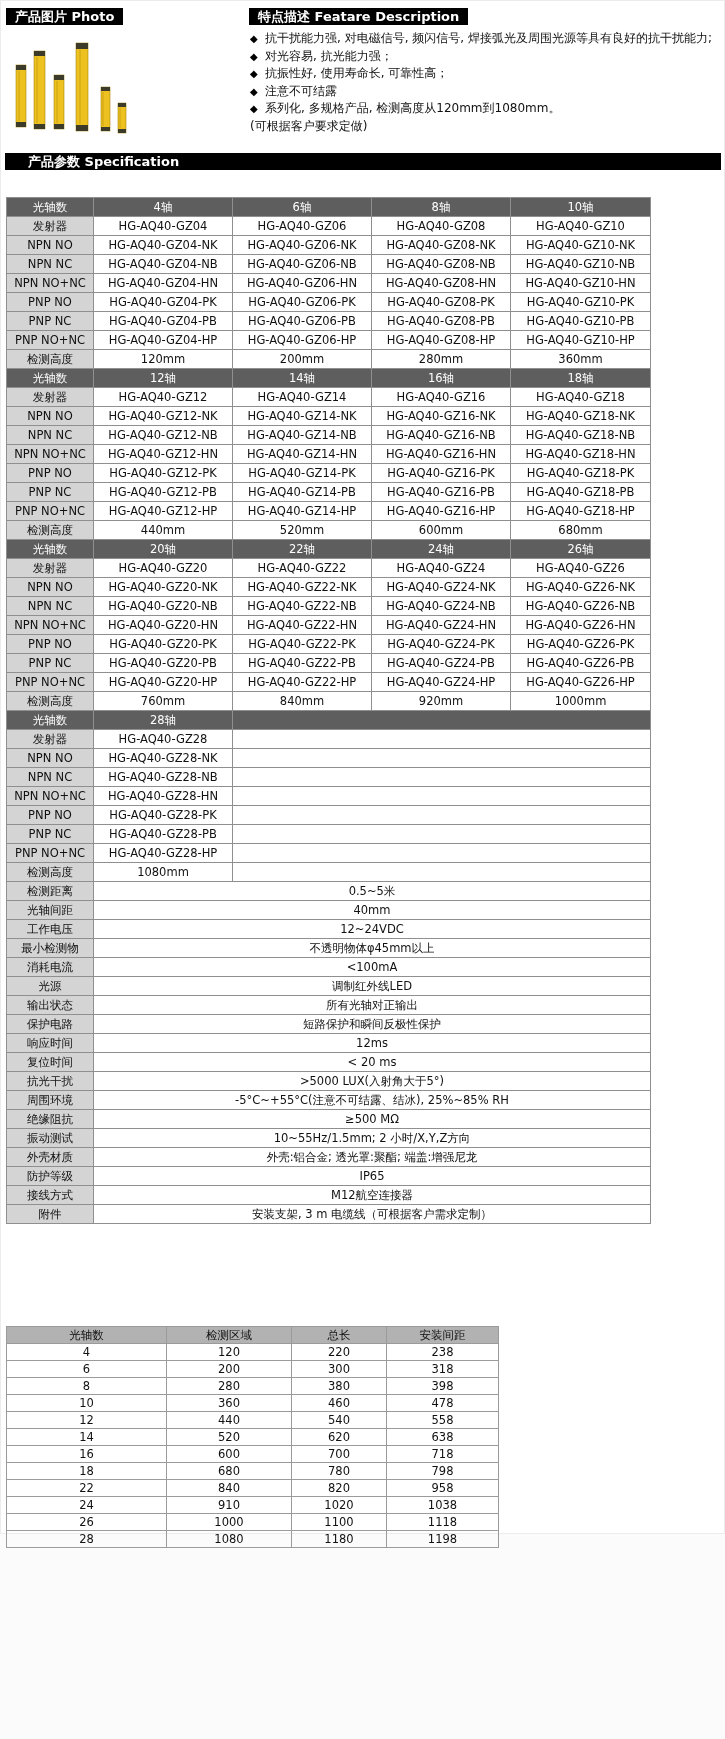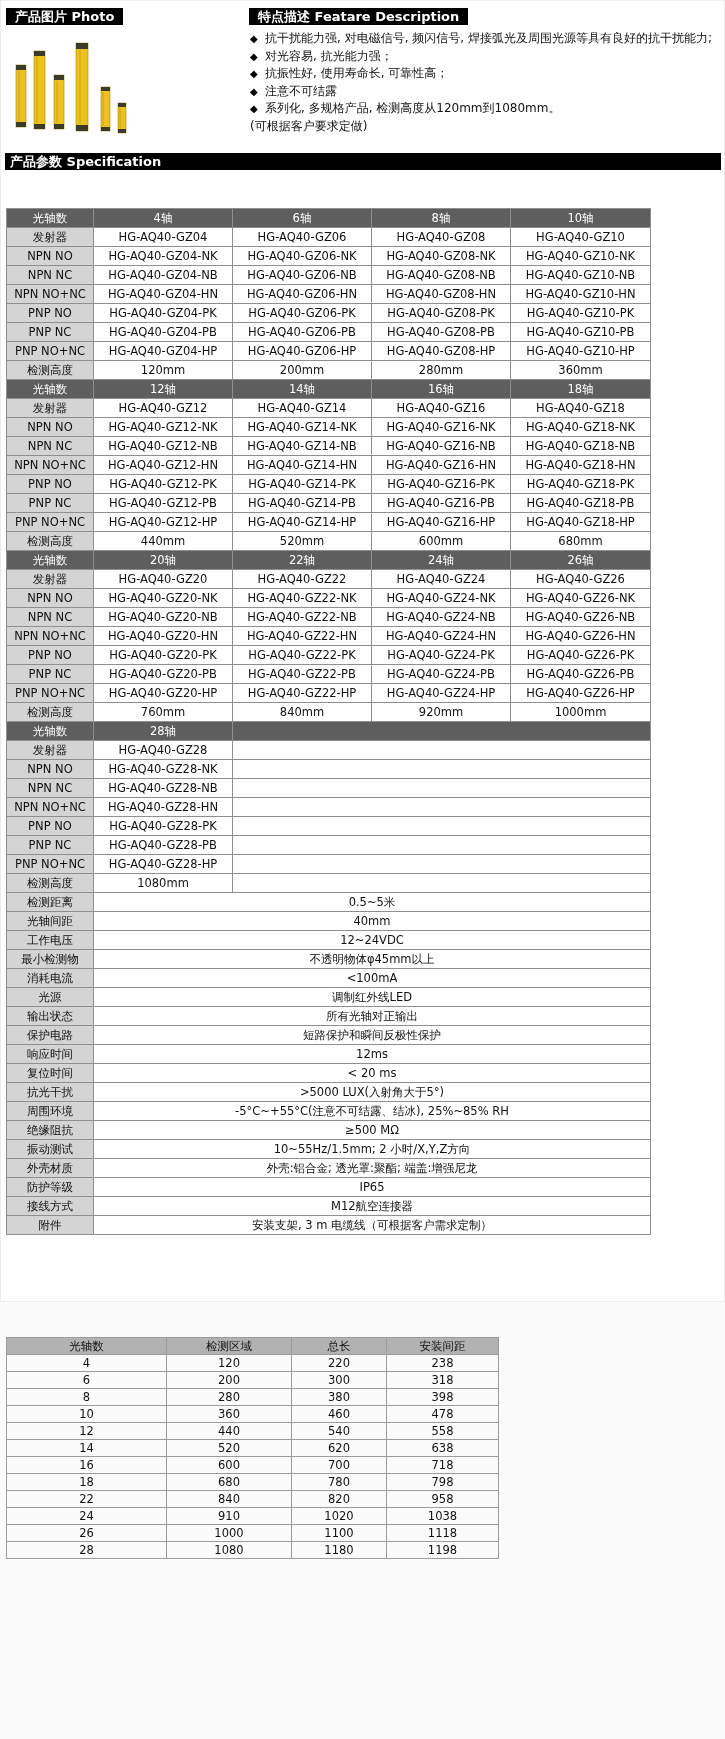--- a/index.html
+++ b/index.html
@@ -6,39 +6,39 @@
   html, body { width:725px; }
   body {
     height:1739px;
     background:#fbfbfb;
     font-family:"DejaVu Sans", sans-serif;
     color:#111;
     position:relative;
   }
   .page {
     position:absolute; left:0; top:0;
-    width:725px; height:1302px;
+    width:725px; height:1534px;
     background:#fff; border:1px solid #ececec;
   }
   .black-label {
     position:absolute;
     background:var(--header-bg,#000);
     color:var(--header-text,#fff);
     font-weight:bold; font-size:13px; line-height:17px;
     padding:0 9px; white-space:nowrap;
   }
   .label-photo  { left:5px;  top:7px; }
   .label-feature{ left:248px; top:7px; }
-  .spec-bar { left:4px; top:152px; width:716px; padding:0 5px; }
+  .spec-bar { left:4px; top:152px; width:716px; padding:0 23px; }
   .photo-box { position:absolute; left:5px; top:28px; width:172px; height:115px; }
   .features { position:absolute; left:249px; top:30px; width:468px; font-size:12px; line-height:1.3; }
   .feature-item { display:flex; margin-bottom:2px; }
   .feature-item .bullet { width:15px; flex:0 0 15px; font-size:10px; line-height:15px; color:#000; }
   .feature-item .ftext { flex:1; }
-  table { border-collapse:collapse; table-layout:fixed;margin-top:11px; }
+  table { border-collapse:collapse; table-layout:fixed; }
   .spec { position:absolute; left:5px; top:196px; width:644px; font-size:11.5px; }
   .spec td {
     border:1px solid var(--border,#8f8f8f);
     height:19px; text-align:center; padding:0 2px;
     overflow:hidden; white-space:nowrap;
   }
   .spec td.label { background:var(--label-cell-bg,#d4d4d4); }
   .spec tr.axis-row td { background:var(--axis-row-bg,#5e5e5e); color:#fff; }
   .size { position:absolute; left:5px; top:1325px; width:492px; font-size:11.5px; border:1px solid #404040; }
   .size td { border:1px solid #9b9b9b; height:17px; text-align:center; white-space:nowrap; }

